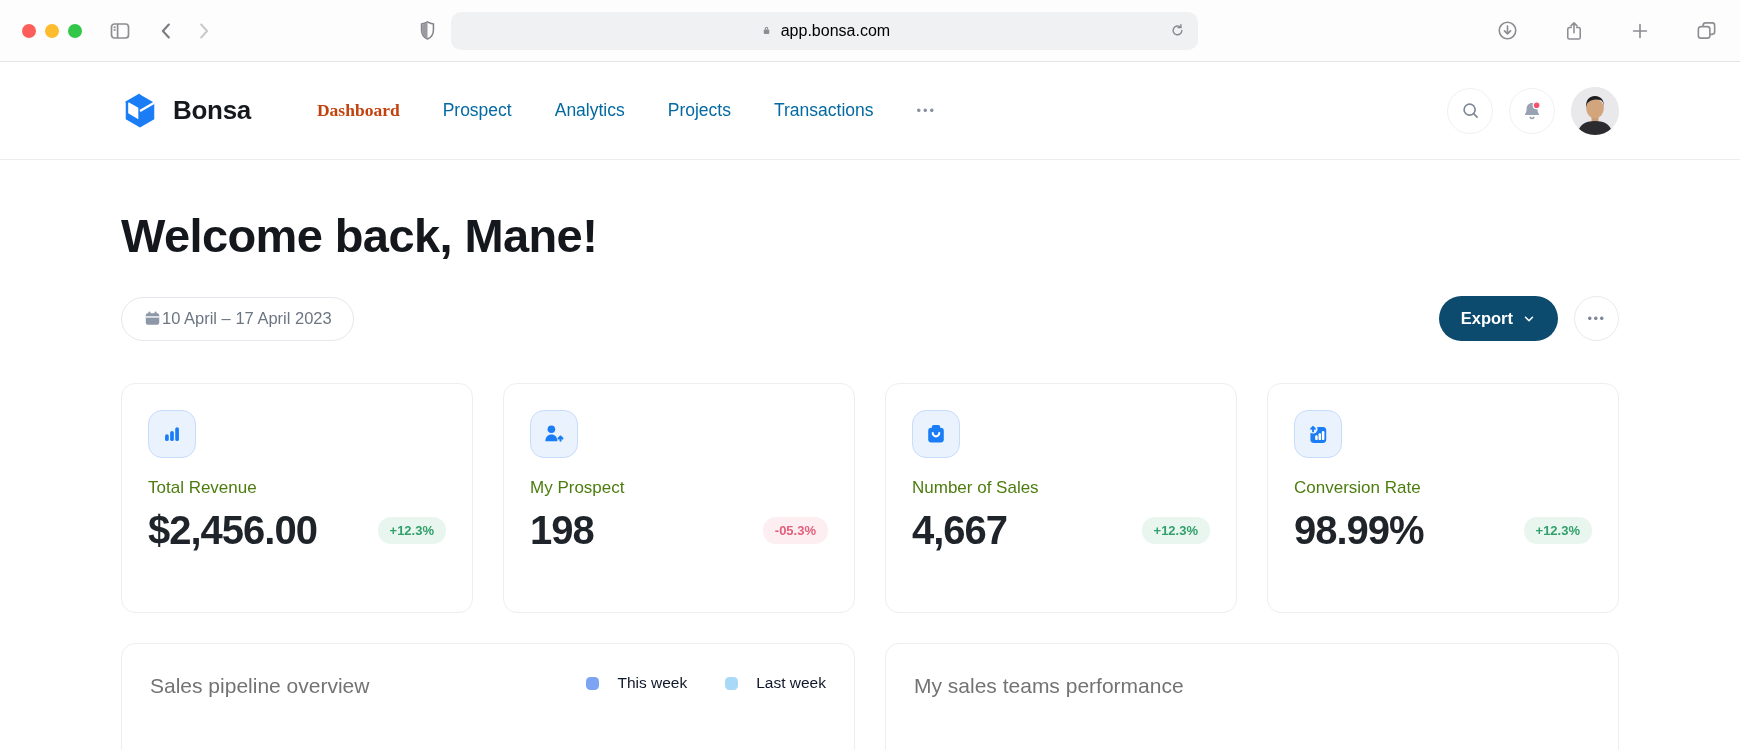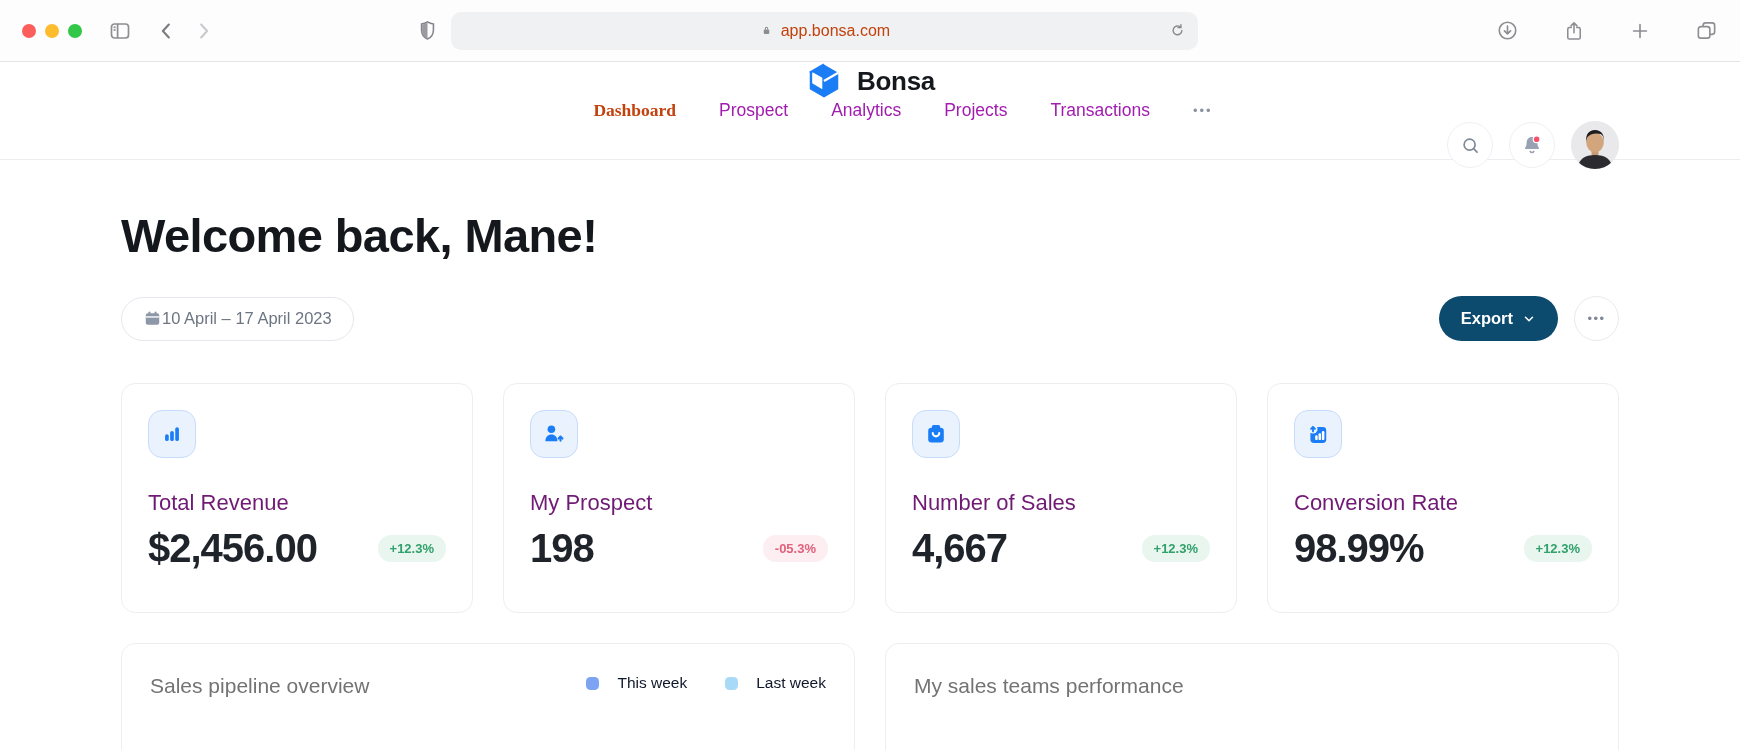--- a/index.html
+++ b/index.html
@@ -11,31 +11,31 @@
             display:flex; align-items:center; padding:0 22px; }
   .traffic { display:flex; gap:9px; align-items:center; margin-right:26px; }
   .light { width:14px; height:14px; border-radius:50%; }
   .light.red{ background:#fc5f5b; } .light.yellow{ background:#fdbc2e; } .light.green{ background:#32c748; }
   .chrome-ico { display:flex; align-items:center; justify-content:center; color:#8d8d93; }
   .chrome-ico + .chrome-ico { margin-left:14px; }
   .fwd { color:#c9c9ce; }
   .chrome-spacer1 { flex:1.05; } .chrome-spacer2 { flex:1.55; }
   .urlbar { width:747px; height:38px; background:#f0f1f3; border-radius:10px;
             display:flex; align-items:center; justify-content:center; position:relative; margin-left:12px; }
-  .urlbar .addr { color:#c2410c; font-size:16px; display:flex; align-items:center; gap:7px; }
+  .urlbar .addr { color:#000000; font-size:16px; display:flex; align-items:center; gap:7px; }
   .urlbar .refresh { position:absolute; right:12px; color:#86868c; }
   .chrome-right { display:flex; align-items:center; gap:30px; color:#86868c; }
 
   
   .appnav { height:98px; background:#fff; border-bottom:1px solid #ededf1;
-            display:flex; align-items:center; padding:0 121px;flex-direction:column; }
+            display:flex; align-items:center; padding:0 121px; }
   .brand { display:flex; align-items:center; gap:14px; }
   .brand-name { font-size:26px; font-weight:800; color:#15181d; letter-spacing:-.3px; }
   .navlinks { display:flex; align-items:center; gap:43px; margin-left:66px; }
-  .navlink { font-size:17.5px; color:#a21caf; cursor:pointer; }
+  .navlink { font-size:17.5px; color:#0369a1; cursor:pointer; }
   .navlink.active { color:#c2410c; font-weight:700;font-family:Liberation Serif, serif; }
   .nav-more { font-size:13px; letter-spacing:2px; color:#8b93a3; cursor:pointer; }
   .nav-right { margin-left:auto; display:flex; align-items:center; gap:16px; }
   .round-btn { width:46px; height:46px; border-radius:50%; background:#fff;
                border:1px solid #eef0f4; display:flex; align-items:center; justify-content:center;
                color:#8a94a6; cursor:pointer; position:relative; }
   .avatar { width:48px; height:48px; border-radius:50%; overflow:hidden; background:#eaeaec; cursor:pointer; }
 
   
   .main { padding:0 121px; }
@@ -52,21 +52,21 @@
   .more-btn { width:45px; height:45px; border-radius:50%; background:#fff; border:1px solid #e8eaee;
               color:#7f8896; font-size:13px; letter-spacing:1.5px; display:flex; align-items:center;
               justify-content:center; cursor:pointer; }
 
   .stats { margin-top:42px; display:grid; grid-template-columns:repeat(4,1fr); gap:30px; }
   .card { background:#fff; border:1px solid #ecee f2; border:1px solid #eceef2; border-radius:14px; }
   .stat-card { height:230px; padding:26px; display:flex; flex-direction:column; }
   .icon-tile { width:48px; height:48px; border-radius:14px; background:#eaf2fe;
                border:1px solid #c7dcfb; display:flex; align-items:center; justify-content:center;
                color:#1a7df6; }
-  .stat-label { margin-top:32px; font-size:22px; color:#701a75; }
+  .stat-label { margin-top:20px; font-size:17px; color:#4d7c0f; }
   .stat-row { margin-top:10px; display:flex; align-items:center; }
   .stat-value { font-size:40px; font-weight:700; color:#1f242b; letter-spacing:-1px; }
   .badge { margin-left:auto; font-size:13px; font-weight:700; padding:6px 12px; border-radius:13px; }
   .badge-up { color:#31a06a; background:#e9f6ef; }
   .badge-down { color:#e2607b; background:#fdeef2; }
 
   .panels { margin-top:30px; display:grid; grid-template-columns:1fr 1fr; gap:30px; }
   .panel { height:200px; padding:30px 28px; display:flex; align-items:flex-start; }
   .panel-title { font-size:21px; color:#737373; font-weight:400; }
   .legend { margin-left:auto; display:flex; align-items:center; gap:38px; }

